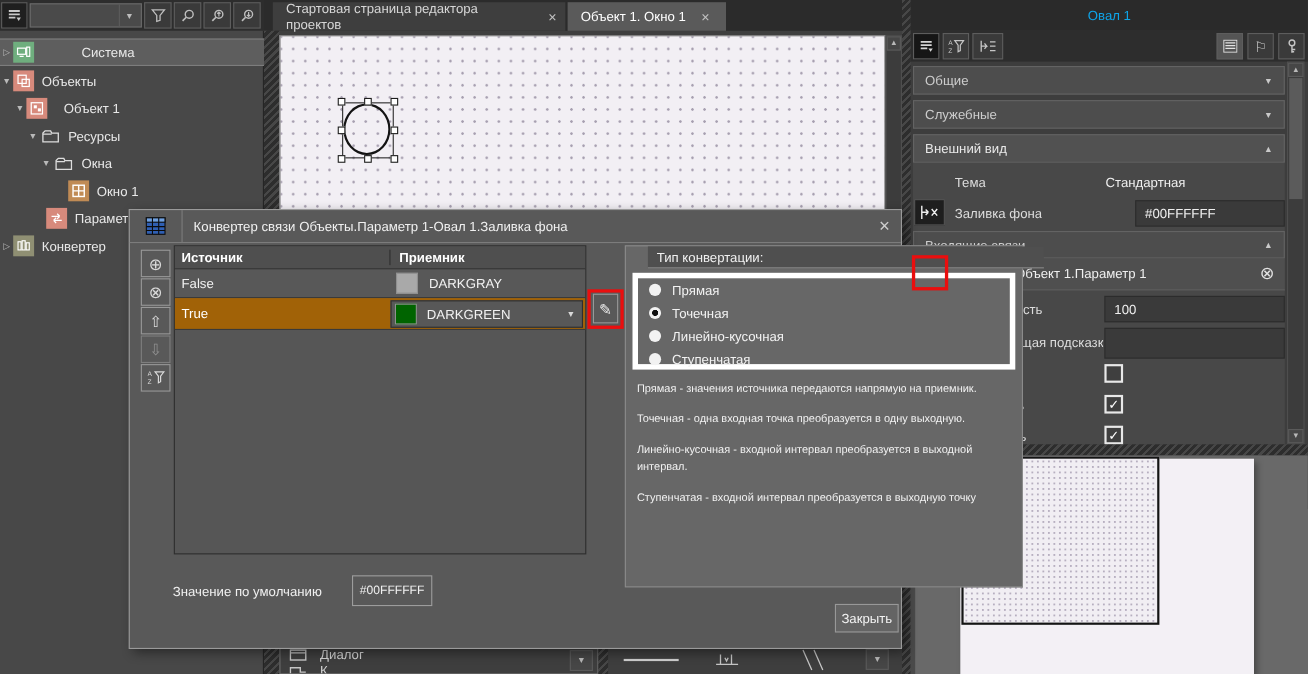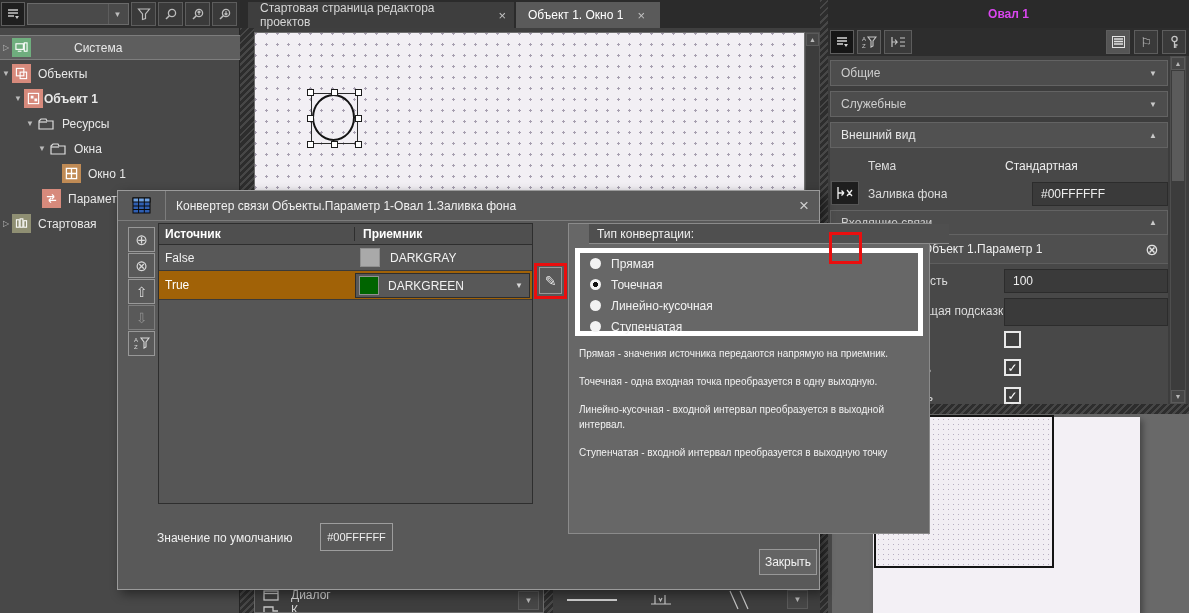--- a/index.html
+++ b/index.html
@@ -121,21 +121,21 @@
     </div>
     <div class="treerow" style="top:58px;">
       <span class="tree-arrow" style="left:14px;">▼</span>
       <span class="tico" style="left:24px;background:#d78a7c;">
         <svg width="13" height="13" viewBox="0 0 14 14">
             <rect x="1.5" y="1.5" width="11" height="11" fill="none" stroke="#fff" stroke-width="1.2"></rect>
             <rect x="4" y="4" width="3" height="3" fill="#fff"></rect>
             <rect x="8" y="7" width="3" height="3" fill="#fff"></rect>
           </svg>
       </span>
-      <span class="abs" style="left:44px;font-weight:bold;">Объект 1</span>
+      <span class="abs" style="left:58px;">Объект 1</span>
     </div>
     <div class="treerow" style="top:83px;">
       <span class="tree-arrow" style="left:26px;">▼</span>
       <span class="tico" style="left:36px;">
         <svg width="16" height="14" viewBox="0 0 16 14">
             <path d="M1 12V4l2-2h5l1 2h6v8z" fill="none" stroke="#ddd" stroke-width="1.2"></path>
             <path d="M1 5h8" stroke="#ddd" stroke-width="1.2"></path>
           </svg>
       </span>
       <span class="abs" style="left:62px;">Ресурсы</span>
@@ -169,21 +169,21 @@
     </div>
     <div class="treerow" style="top:183px;">
       <span class="tree-arrow" style="left:3px;">▷</span>
       <span class="tico" style="left:12px;background:#8f8f73;">
         <svg width="13" height="13" viewBox="0 0 14 14">
             <rect x="1.5" y="3" width="3" height="8" fill="none" stroke="#fff" stroke-width="1.1"></rect>
             <rect x="5.5" y="2" width="3" height="9" fill="none" stroke="#fff" stroke-width="1.1"></rect>
             <rect x="9.5" y="4" width="3" height="7" fill="none" stroke="#fff" stroke-width="1.1"></rect>
           </svg>
       </span>
-      <span class="abs" style="left:38px;">Стартовая</span>
+      <span class="abs" style="left:38px;">Конвертер</span>
     </div>
   </div>
 
   <div class="abs" style="left:240px;top:0;width:588px;height:28px;background:#2b2b2b;">
     <div class="tab" style="left:8px;width:266px;">
       <span>Стартовая страница редактора проектов</span>
       <span class="x">×</span>
     </div>
     <div class="tab active" style="left:276px;width:144px;">
       <span>Объект 1. Окно 1</span>
@@ -340,21 +340,21 @@
       </div>
     </div>
 
     <span class="abs" style="left:39px;top:340px;color:#f0f0f0;">Значение по умолчанию</span>
     <div class="abs flex" style="left:202px;top:332px;width:73px;height:28px;border:1px solid #9d9d9d;justify-content:center;color:#f0f0f0;font-size:11px;">#00FFFFFF</div>
     <div class="ghostbtn abs" style="left:641px;top:358px;width:58px;height:26px;background:#646464;color:#f2f2f2;">Закрыть</div>
   </div>
 
   <div class="abs" style="left:828px;top:0;width:361px;height:613px;background:#3d3d3d;">
 
-    <div class="abs flex" style="left:0;top:0;width:361px;height:28px;background:#2a2a2a;justify-content:center;color:#d946ef;font-weight:bold;">Овал 1</div>
+    <div class="abs flex" style="left:0;top:0;width:361px;height:28px;background:#2a2a2a;justify-content:center;color:#0ea5e9;">Овал 1</div>
 
     <div class="abs" style="left:0;top:28px;width:361px;height:28px;background:#2d2d2d;">
       <div class="btn abs" style="left:2px;top:2px;width:24px;height:24px;background:#161616;">
         <span>
           <svg width="14" height="14" viewBox="0 0 14 14">
               <path d="M2 3h10M2 6h10M2 9h6" stroke="#d6d6d6" stroke-width="1.6" fill="none"></path>
               <path d="M9 9l2 3 2-3z" fill="#d6d6d6"></path>
             </svg>
         </span>
       </div>

